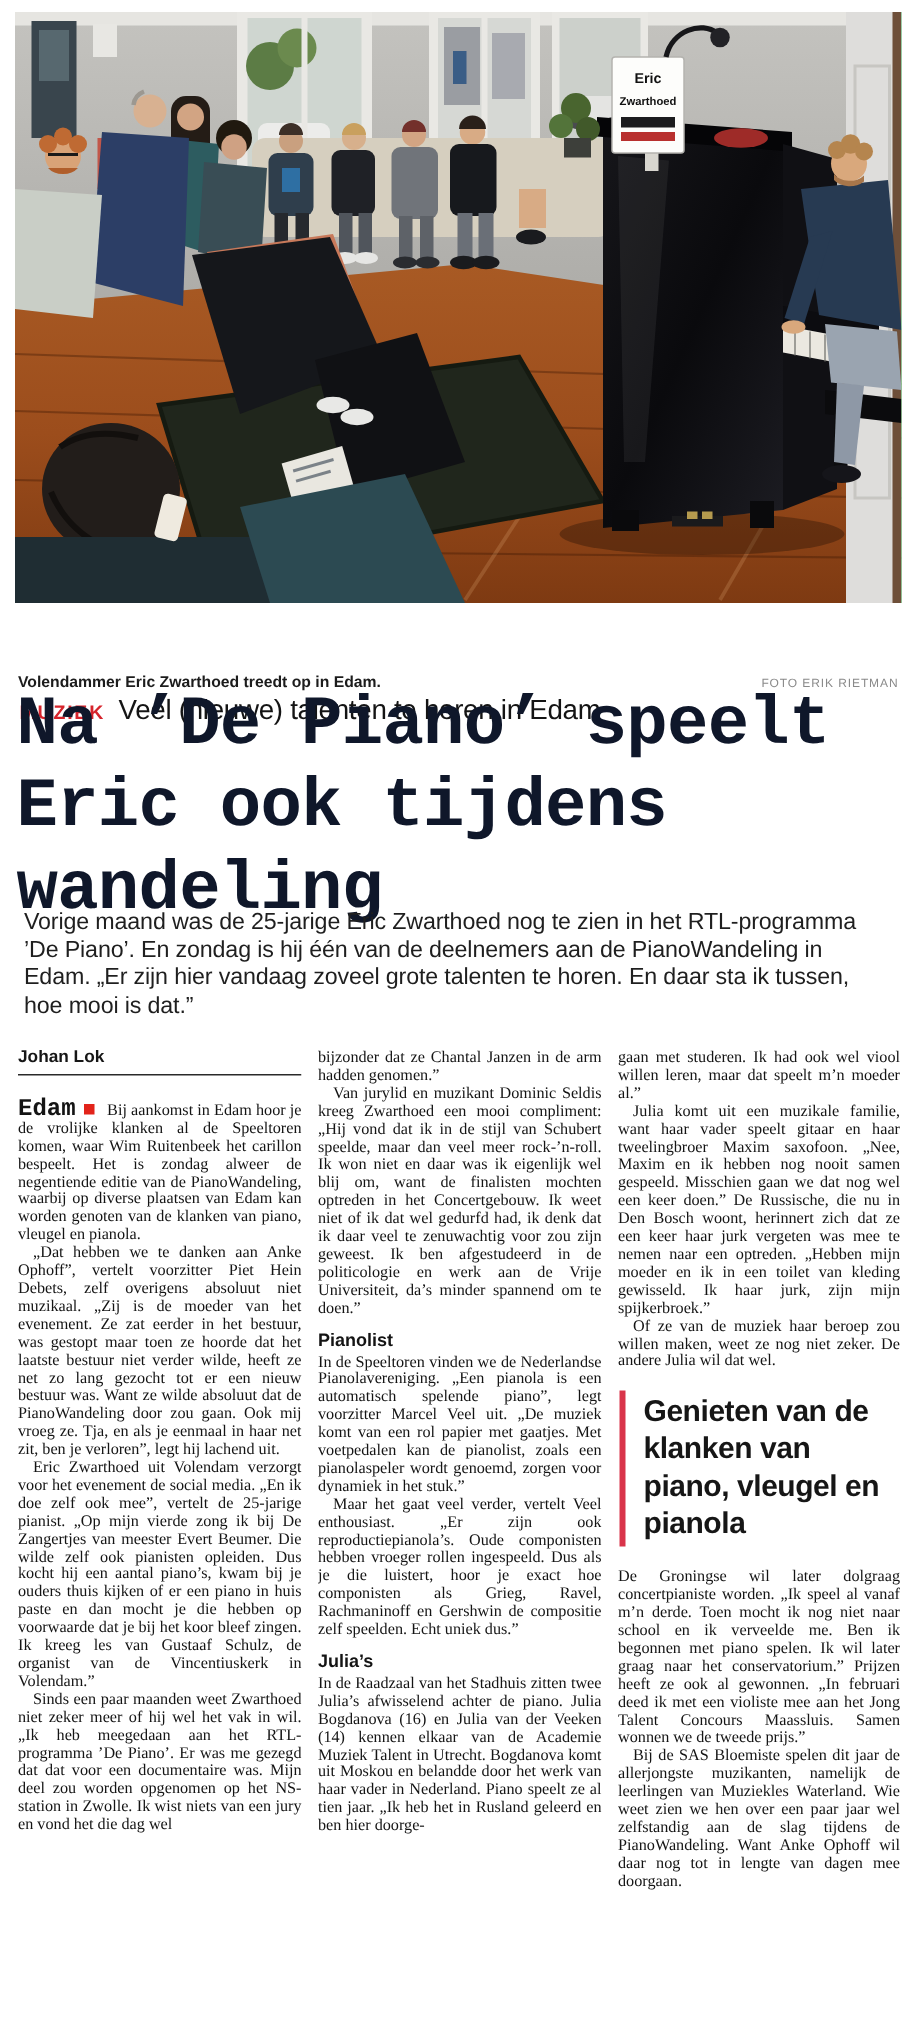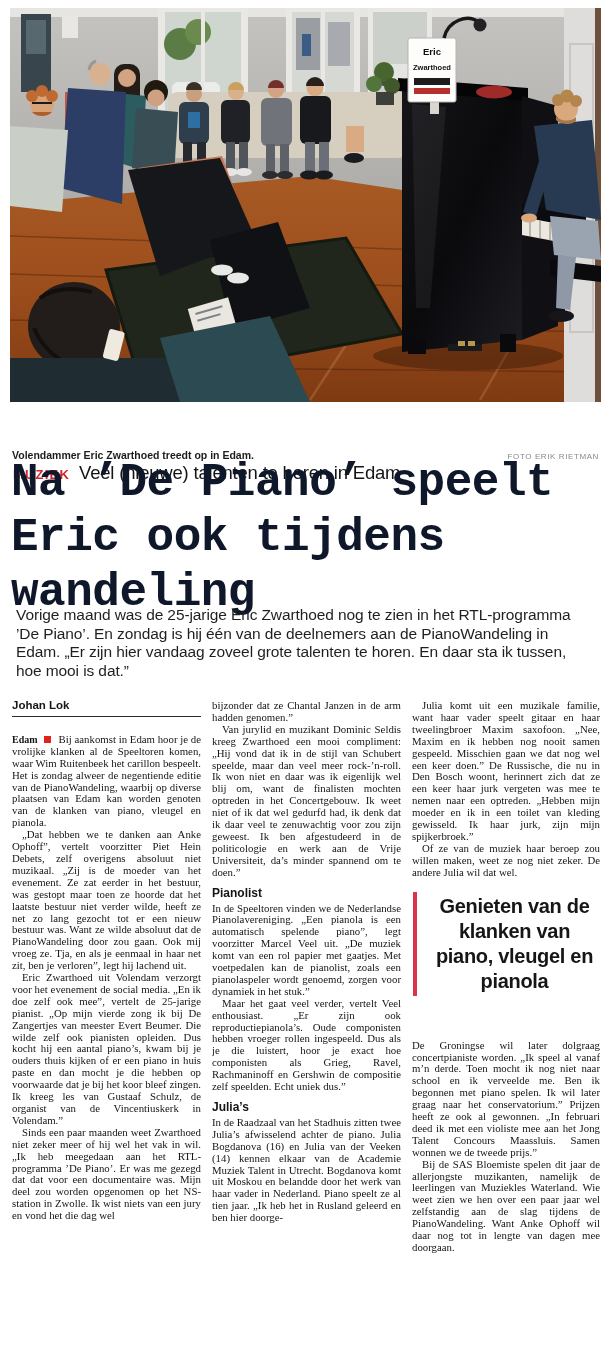--- a/index.html
+++ b/index.html
@@ -28,27 +28,27 @@
        font-family:"Liberation Serif",serif;font-size:10.8px;line-height:11.9px;color:#141414;
        text-align:justify;hyphens:auto;-webkit-hyphens:auto;}
   .col1{left:12px;width:189px;}
   .col2{left:212px;width:189px;}
   .col3{left:412px;width:188px;}
   .byline{font-family:"Liberation Sans",sans-serif;font-weight:bold;font-size:11.5px;color:#161616;text-align:left;}
   .byline-rule{border:0;border-top:1.4px solid #2a2a2a;margin:4px 0 0 0;}
   .col1 .body-start{margin-top:17px;}
   p.body{margin:0;}
   p.ind{text-indent:10px;}
-  .dateline{font-family:Liberation Serif, serif;font-weight:bold;font-size:10px;}
+  .dateline{font-family:Liberation Mono, monospace;font-weight:bold;font-size:16px;}
   .redsq{display:inline-block;width:7px;height:7px;background:#e2231a;margin:0 8px 0 6px;}
   .sub{font-family:"Liberation Sans",sans-serif;font-weight:bold;font-size:12px;color:#141414;
        margin:9px 0 3px 0;text-align:left;}
-  .quote{border-left:4px solid #d9344a;padding:2px 0 2px 12px;margin:13px 0 44px 1px;
+  .quote{border-left:4px solid #d9344a;padding:2px 0 2px 12px;margin:13px 0 15px 1px;
          font-family:"Liberation Sans",sans-serif;font-weight:bold;letter-spacing:-0.3px;
-         font-size:20px;line-height:25px;color:#161616;text-align:center;hyphens:none;}
+         font-size:20px;line-height:25px;color:#161616;text-align:left;hyphens:none;}
 </style>
 </head>
 <body>
 
 <div class="page">
 
   <div class="photo">
     <svg width="591" height="394" viewBox="0 0 591 394">
       <defs>
         <linearGradient id="wallG" x1="0" y1="0" x2="0" y2="1">
@@ -296,20 +296,21 @@
     <p class="body">bijzonder dat ze Chantal Janzen in de arm hadden genomen.”</p>
     <p class="body ind">Van jurylid en muzikant Dominic Seldis kreeg Zwarthoed een mooi compliment: „Hij vond dat ik in de stijl van Schubert speelde, maar dan veel meer rock-’n-roll. Ik won niet en daar was ik eigenlijk wel blij om, want de finalisten mochten optreden in het Concertgebouw. Ik weet niet of ik dat wel gedurfd had, ik denk dat ik daar veel te zenuwachtig voor zou zijn geweest. Ik ben afgestudeerd in de politicologie en werk aan de Vrije Universiteit, da’s minder spannend om te doen.”</p>
     <div class="sub">Pianolist</div>
     <p class="body">In de Speeltoren vinden we de Nederlandse Pianolavereniging. „Een pianola is een automatisch spelende piano”, legt voorzitter Marcel Veel uit. „De muziek komt van een rol papier met gaatjes. Met voetpedalen kan de pianolist, zoals een pianolaspeler wordt genoemd, zorgen voor dynamiek in het stuk.”</p>
     <p class="body ind">Maar het gaat veel verder, vertelt Veel enthousiast. „Er zijn ook reproductiepianola’s. Oude componisten hebben vroeger rollen ingespeeld. Dus als je die luistert, hoor je exact hoe componisten als Grieg, Ravel, Rachmaninoff en Gershwin de compositie zelf speelden. Echt uniek dus.”</p>
     <div class="sub">Julia’s</div>
     <p class="body">In de Raadzaal van het Stadhuis zitten twee Julia’s afwisselend achter de piano. Julia Bogdanova (16) en Julia van der Veeken (14) kennen elkaar van de Academie Muziek Talent in Utrecht. Bogdanova komt uit Moskou en belandde door het werk van haar vader in Nederland. Piano speelt ze al tien jaar. „Ik heb het in Rusland geleerd en ben hier doorge-</p>
   </div>
 
   <div class="col col3">
+    <p class="body">gaan met studeren. Ik had ook wel viool willen leren, maar dat speelt m’n moeder al.”</p>
     <p class="body ind">Julia komt uit een muzikale familie, want haar vader speelt gitaar en haar tweelingbroer Maxim saxofoon. „Nee, Maxim en ik hebben nog nooit samen gespeeld. Misschien gaan we dat nog wel een keer doen.” De Russische, die nu in Den Bosch woont, herinnert zich dat ze een keer haar jurk vergeten was mee te nemen naar een optreden. „Hebben mijn moeder en ik in een toilet van kleding gewisseld. Ik haar jurk, zijn mijn spijkerbroek.”</p>
     <p class="body ind">Of ze van de muziek haar beroep zou willen maken, weet ze nog niet zeker. De andere Julia wil dat wel.</p>
     <div class="quote">Genieten van de klanken van piano, vleugel en pianola</div>
     <p class="body">De Groningse wil later dolgraag concertpianiste worden. „Ik speel al vanaf m’n derde. Toen mocht ik nog niet naar school en ik verveelde me. Ben ik begonnen met piano spelen. Ik wil later graag naar het conservatorium.” Prijzen heeft ze ook al gewonnen. „In februari deed ik met een violiste mee aan het Jong Talent Concours Maassluis. Samen wonnen we de tweede prijs.”</p>
     <p class="body ind">Bij de SAS Bloemiste spelen dit jaar de allerjongste muzikanten, namelijk de leerlingen van Muziekles Waterland. Wie weet zien we hen over een paar jaar wel zelfstandig aan de slag tijdens de PianoWandeling. Want Anke Ophoff wil daar nog tot in lengte van dagen mee doorgaan.</p>
   </div>
 
 </div>
 
 </body></html>

